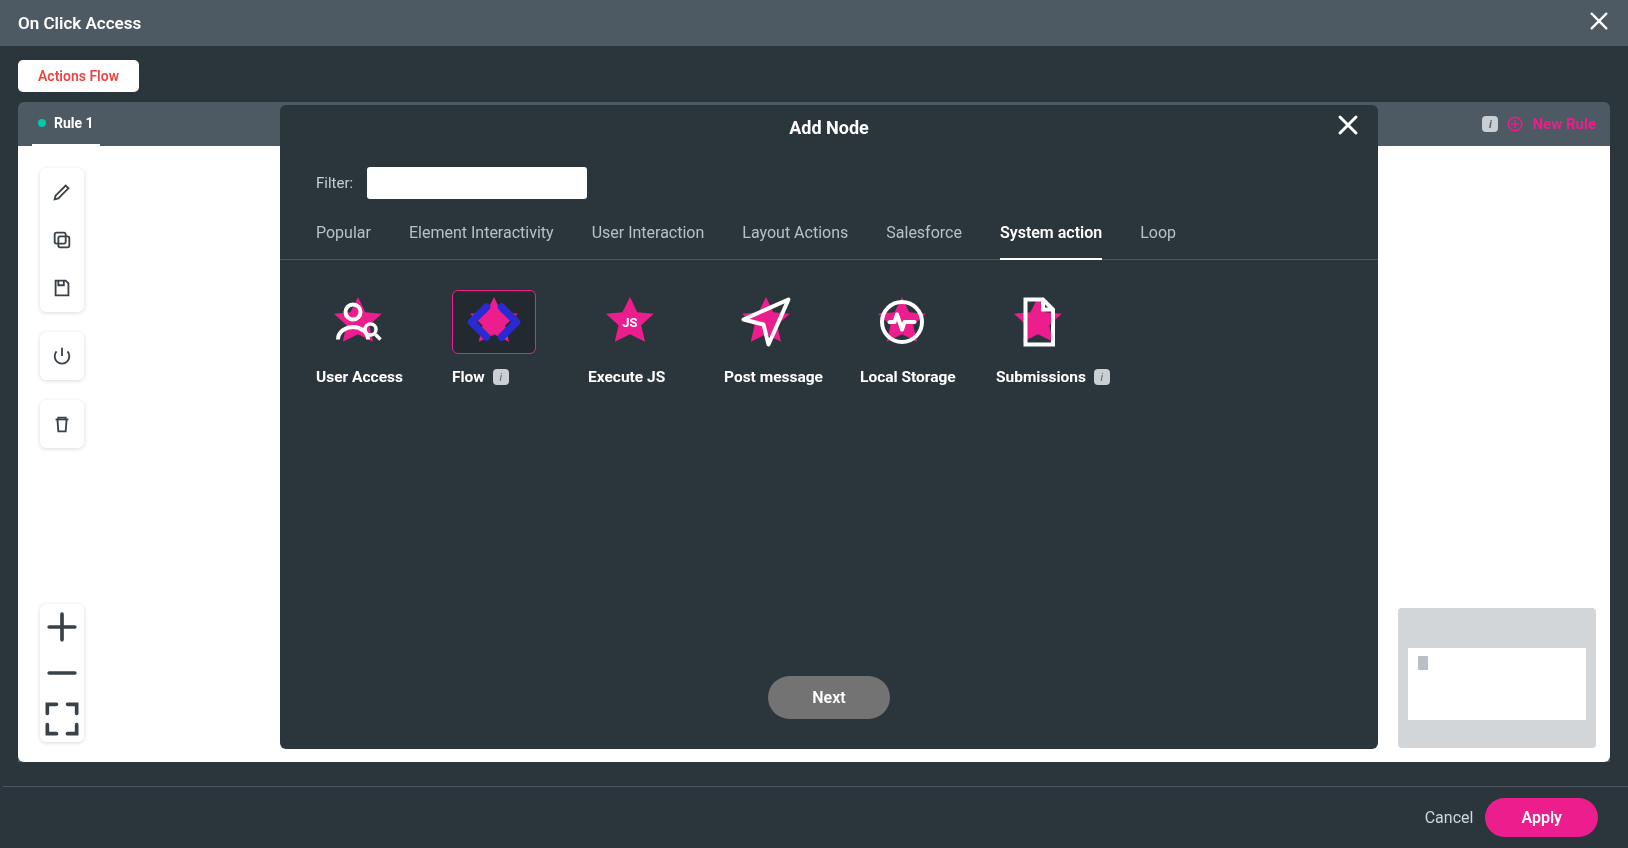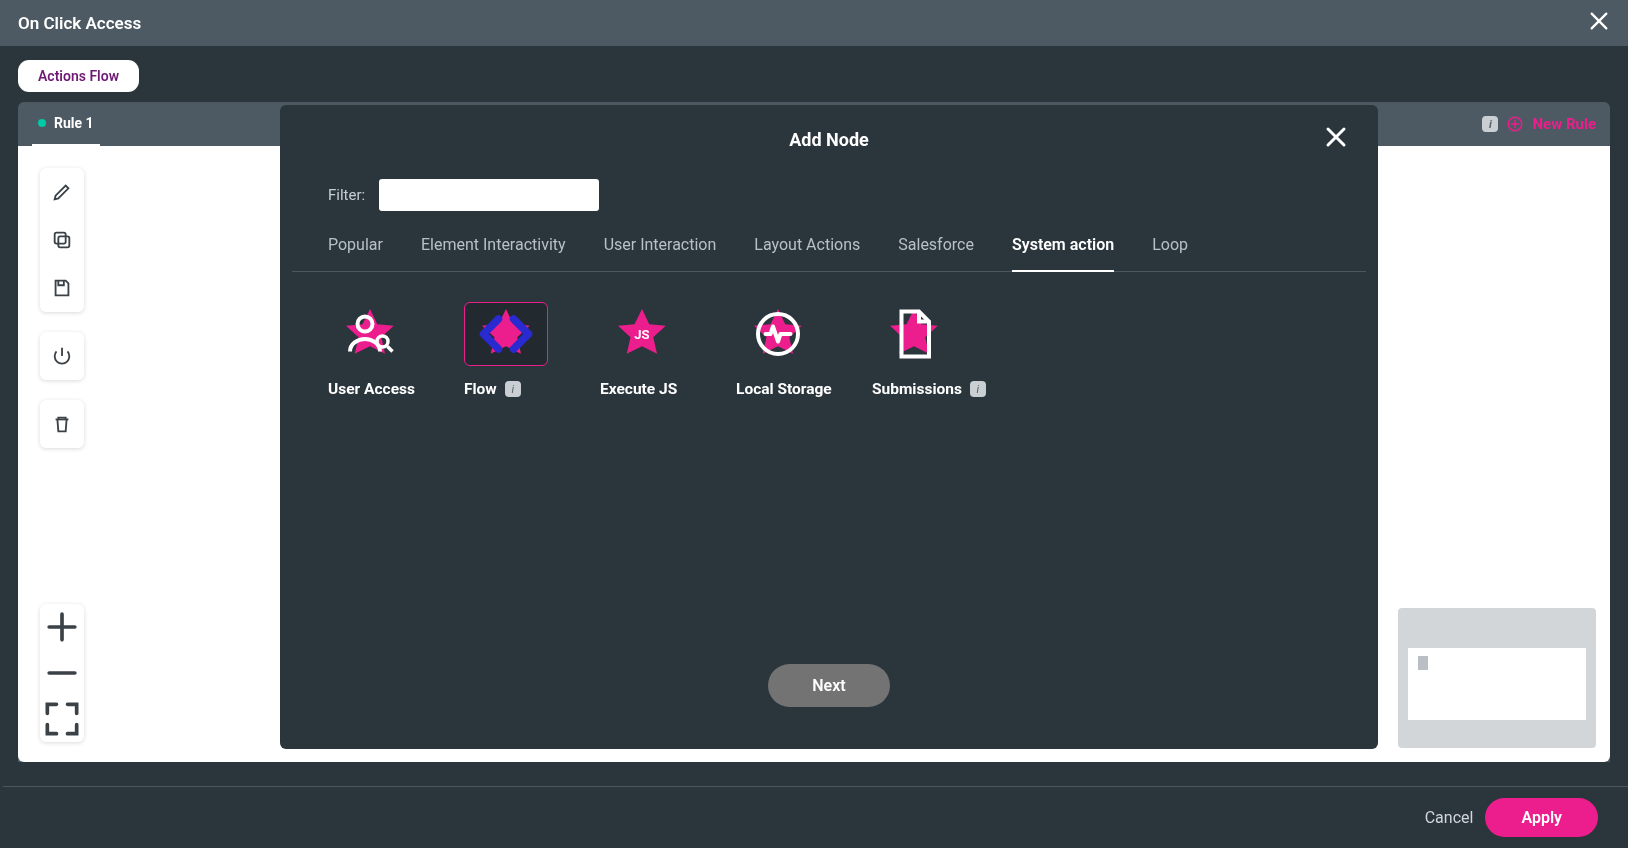--- a/index.html
+++ b/index.html
@@ -6,21 +6,21 @@
   body { width: 1628px; height: 848px; background: #2b353c; overflow: hidden; color: #fff; }
 
   
   .titlebar { display: flex; align-items: center; justify-content: space-between; padding: 12px 18px; height: 46px; background: #4d5a63; }
   .titlebar .title { font-size: 17px; font-weight: 600; }
   .close-x { cursor: pointer; }
   .close-x svg { width: 22px; height: 22px; }
 
   
   .topstrip { padding: 14px 18px 10px 18px; }
-  .actions-flow-btn { background: #fff; color: #701a75; border-radius: 11px; padding: 8px 20px; font-size: 14px; font-weight: 600; display: inline-block; cursor: pointer; }
+  .actions-flow-btn { background: #fff; color: #ef4444; border-radius: 5px; padding: 8px 20px; font-size: 14px; font-weight: 600; display: inline-block; cursor: pointer; }
 
   
   .mainrow { display: flex; gap: 0; padding: 0 18px 18px 18px; height: calc(100% - 46px - 62px - 62px); }
 
   
   .rules-card { background: #4d5a63; border-radius: 6px 6px 0 0; flex: 1; position: relative; display: flex; flex-direction: column; }
 
   .rules-header { display: flex; align-items: center; justify-content: space-between; padding: 0 14px; height: 44px; }
   .rule-tabs { display: flex; align-items: center; gap: 10px; height: 100%; }
   .rule-tab { display: flex; align-items: center; gap: 8px; height: 100%; border-bottom: 2px solid #fff; padding: 0 6px; font-size: 14px; font-weight: 700; cursor: pointer; }
@@ -48,21 +48,21 @@
   
   .zoom-ctrls { position: absolute; bottom: 20px; left: 22px; width: 44px; background: #fff; border-radius: 6px; box-shadow: 0 1px 4px rgba(0,0,0,0.15); display: flex; flex-direction: column; align-items: center; }
   .zoom-ctrls .btn { width: 44px; height: 46px; display: flex; align-items: center; justify-content: center; cursor: pointer; }
 
   
   .minimap { position: absolute; right: 14px; bottom: 14px; width: 198px; height: 140px; background: #d3d6d9; border-radius: 4px; padding: 40px 10px 10px 10px; }
   .minimap-inner { background: #fff; width: 100%; height: 72px; position: relative; }
   .minimap-node { position: absolute; top: 8px; left: 10px; width: 10px; height: 14px; background: #b9bfc4; }
 
   
-  .modal { position: absolute; top: 105px; left: 280px; width: 1098px; height: 644px; background: #2b353c; border-radius: 6px; display: flex; flex-direction: column; padding: 12px; z-index: 50; }
+  .modal { position: absolute; top: 105px; left: 280px; width: 1098px; height: 644px; background: #2b353c; border-radius: 6px; display: flex; flex-direction: column; padding: 0; z-index: 50; }
   .modal-header { position: relative; height: 44px; display: flex; align-items: center; justify-content: center; }
   .modal-header .modal-title { font-size: 18px; font-weight: 700; }
   .modal-close { position: absolute; right: 18px; top: 8px; cursor: pointer; }
   .modal-close svg { width: 24px; height: 24px; }
 
   .filter-row { display: flex; align-items: center; gap: 14px; padding: 18px 36px 6px 36px; }
   .filter-label { color: #c6ced3; font-size: 15px; }
   .filter-input { width: 220px; height: 32px; border-radius: 3px; border: none; background: #fff; padding: 0 10px; font-size: 14px; color: #111; }
 
   .tabs { display: flex; gap: 38px; padding: 18px 36px 0 36px; border-bottom: 1px solid #4b565e; }
@@ -268,20 +268,37 @@
               <path d="M12 2l2.9 6.1 6.6.6-5 4.6 1.5 6.6L12 16.9 5.9 19.9 7.4 13.3l-5-4.6 6.6-.6z" fill="#ec1d8c"></path>
             </svg>
         <div class="star-icon-inner" style="font-weight:700;font-size:13px;">JS</div>
       </div>
         </div>
       <div class="node-label-row">
           <span class="node-label">Execute JS</span>
         </div>
     </div>
 
+    <div class="node-item">
+      <div class="node-icon-wrap">
+          <div class="star">
+        <svg viewBox="0 0 24 24">
+              <path d="M12 2l2.9 6.1 6.6.6-5 4.6 1.5 6.6L12 16.9 5.9 19.9 7.4 13.3l-5-4.6 6.6-.6z" fill="#ec1d8c"></path>
+            </svg>
+        <div class="star-icon-inner">
+          <svg viewBox="0 0 24 24" width="22" height="22">
+                <path d="M3 11l18-8-8 18-2-8-8-2z" stroke="#fff" stroke-width="1.6" fill="none" stroke-linejoin="round"></path>
+              </svg>
+        </div>
+      </div>
+        </div>
+      <div class="node-label-row">
+          <span class="node-label">Post message</span>
+        </div>
+    </div>
 
     <div class="node-item">
       <div class="node-icon-wrap">
           <div class="star">
         <svg viewBox="0 0 24 24">
               <path d="M12 2l2.9 6.1 6.6.6-5 4.6 1.5 6.6L12 16.9 5.9 19.9 7.4 13.3l-5-4.6 6.6-.6z" fill="#ec1d8c"></path>
             </svg>
         <div class="star-icon-inner">
           <svg viewBox="0 0 24 24" width="22" height="22">
                 <circle cx="12" cy="12" r="8" stroke="#fff" stroke-width="1.6" fill="none"></circle>

